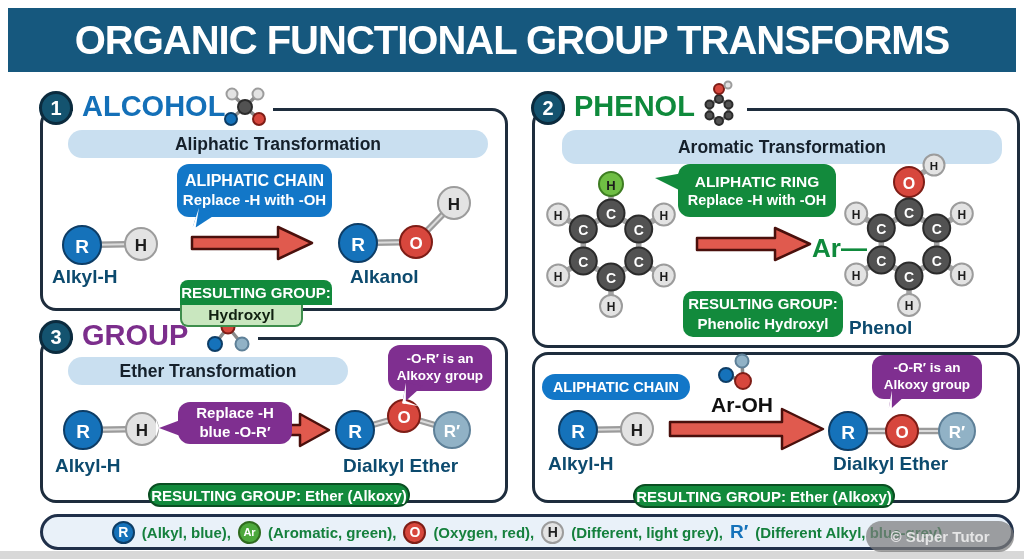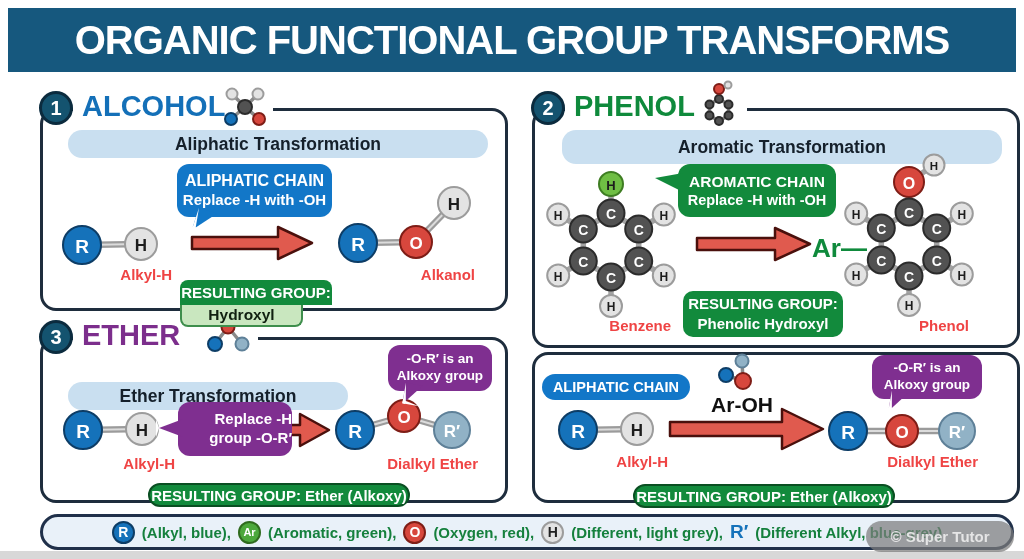--- a/index.html
+++ b/index.html
@@ -18,21 +18,21 @@
          display:flex;align-items:center;justify-content:center;box-sizing:border-box;}
   .ptitle{font-weight:800;font-size:29px;white-space:nowrap;}
   .t-alcohol{color:var(--c-alcohol,#1470B8);} .t-phenol{color:var(--c-phenol,#0F8A3C);} .t-ether{color:var(--c-ether,#7C2E8C);}
   .pill{background:var(--c-light_blue,#C9DFF0);border-radius:14px;display:flex;align-items:center;
         justify-content:center;font-weight:bold;font-size:17.5px;color:#15202B;}
   .bubble{border-radius:12px;color:#fff;font-weight:bold;text-align:center;display:flex;
           flex-direction:column;justify-content:center;line-height:1.25;}
   .b-blue{background:var(--c-blue_accent,#1277C8);} .b-green{background:var(--c-green_accent,#128A3C);}
   .b-purple{background:var(--c-purple,#7F2F90);}
   .tail{position:absolute;width:0;height:0;border-style:solid;}
-  .mol-label{font-weight:bold;font-size:15px;color:#ef4444;text-align:right;white-space:nowrap;}
+  .mol-label{font-weight:bold;font-size:19px;color:#0c4a6e;text-align:left;white-space:nowrap;}
   .res-title{background:var(--c-green_accent,#128A3C);color:#fff;font-weight:bold;font-size:15px;
              display:flex;align-items:center;justify-content:center;border-radius:8px 8px 0 0;}
   .res-value{background:var(--c-light_green,#C9E7BF);color:#102010;font-weight:bold;font-size:15.5px;
              display:flex;align-items:center;justify-content:center;border-radius:0 0 8px 8px;
              border:2px solid #3E8E4C;border-top:none;box-sizing:border-box;}
   .res-pill{background:var(--c-green_accent,#128A3C);border:2px solid #0A4F22;border-radius:13px;
             color:#fff;font-weight:bold;font-size:15px;display:flex;align-items:center;
             justify-content:center;box-sizing:border-box;white-space:nowrap;}
   .res-box{background:var(--c-green_accent,#128A3C);border-radius:10px;color:#fff;font-weight:bold;
            font-size:15px;text-align:center;display:flex;flex-direction:column;justify-content:center;line-height:1.35;}
@@ -165,21 +165,21 @@
       <circle class="at-carbon" cx="28.5" cy="22.5" r="4"></circle>
     <circle class="at-carbon" cx="28.5" cy="33.5" r="4"></circle>
       <circle class="at-carbon" cx="19" cy="39" r="4"></circle>
     <circle class="at-carbon" cx="9.5" cy="33.5" r="4"></circle>
       <circle class="at-carbon" cx="9.5" cy="22.5" r="4"></circle>
     <circle class="at-red" cx="19" cy="7" r="5"></circle>
       <circle class="at-grey" cx="28" cy="3" r="3.5"></circle>
   </svg>
   <div class="abs pill" style="left:562px;top:130px;width:440px;height:34px;">Aromatic Transformation</div>
   <div class="abs bubble b-green" style="left:678px;top:164px;width:158px;height:53px;">
-    <span style="font-size:15.5px;">AROMATIC CHAIN</span>
+    <span style="font-size:15.5px;">ALIPHATIC RING</span>
     <span style="font-size:14.5px;">Replace -H with -OH</span>
     <span class="tail" style="left:-26px;top:9px;border-right:28px solid var(--c-green_accent,#128A3C);border-top:5px solid transparent;border-bottom:14px solid transparent;"></span>
   </div>
   <svg class="abs" style="left:545px;top:169px;" width="132" height="150" viewBox="0 0 132 150">
     <g class="rbonds">
       <line x1="66" y1="44" x2="93.7" y2="60"></line>
         <line x1="93.7" y1="60" x2="93.7" y2="92"></line>
       <line x1="93.7" y1="92" x2="66" y2="108"></line>
         <line x1="66" y1="108" x2="38.3" y2="92"></line>
       <line x1="38.3" y1="92" x2="38.3" y2="60"></line>
@@ -233,21 +233,20 @@
       </g>
     <g>
         <circle class="at-grey" cx="13.2" cy="106.5" r="11"></circle>
         <text class="t-dk" x="13.2" y="107.5" font-size="12">H</text>
       </g>
     <g>
         <circle class="at-grey" cx="13.2" cy="45.5" r="11"></circle>
         <text class="t-dk" x="13.2" y="46.5" font-size="12">H</text>
       </g>
   </svg>
-  <div class="abs mol-label" style="left:551px;top:317px;width:120px;">Benzene</div>
   <svg class="abs" style="left:695px;top:224px;" width="118" height="40" viewBox="0 0 118 40">
     <polygon class="arrow-poly" points="2,14 80,14 80,4 115,20 80,36 80,26 2,26"></polygon>
   </svg>
   <div class="abs ar-bond" style="left:812px;top:233px;">Ar—</div>
   <svg class="abs" style="left:843px;top:154px;" width="134" height="164" viewBox="0 0 134 164">
     <g class="rbonds">
       <line x1="66" y1="58" x2="93.7" y2="74"></line>
         <line x1="93.7" y1="74" x2="93.7" y2="106"></line>
       <line x1="93.7" y1="106" x2="66" y2="122"></line>
         <line x1="66" y1="122" x2="38.3" y2="106"></line>
@@ -318,31 +317,31 @@
   <div class="abs res-box" style="left:683px;top:291px;width:160px;height:46px;z-index:3;">
     <span>RESULTING GROUP:</span>
     <span>Phenolic Hydroxyl</span>
   </div>
 
   <div class="abs panel" style="left:40px;top:337px;width:462px;height:160px;"></div>
   <div class="abs mask" style="left:73px;top:325px;width:185px;height:25px;"></div>
   <div class="abs badge" style="left:39px;top:320px;">
       <span>3</span>
     </div>
-  <div class="abs ptitle t-ether" style="left:82px;top:319px;">ETHER</div>
+  <div class="abs ptitle t-ether" style="left:82px;top:319px;">GROUP</div>
   <svg class="abs" style="left:205px;top:318px;" width="46" height="38" viewBox="0 0 46 38">
     <g class="ibond">
       <line x1="23" y1="9" x2="10" y2="26"></line>
         <line x1="23" y1="9" x2="37" y2="26"></line>
     </g>
     <circle class="at-red" cx="23" cy="9" r="6.5"></circle>
       <circle class="at-blue" cx="10" cy="26" r="7"></circle>
       <circle class="at-steel" cx="37" cy="26" r="6.5"></circle>
   </svg>
-  <div class="abs pill" style="left:68px;top:357px;width:280px;height:28px;margin-top:25px;">Ether Transformation</div>
+  <div class="abs pill" style="left:68px;top:357px;width:280px;height:28px;">Ether Transformation</div>
   <div class="abs bubble b-purple" style="left:388px;top:345px;width:104px;height:46px;z-index:3;">
     <span style="font-size:13.5px;">-O-R′ is an</span>
     <span style="font-size:13.5px;">Alkoxy group</span>
     <span class="tail" style="left:16px;bottom:-14px;border-top:18px solid var(--c-purple,#7F2F90);border-right:14px solid transparent;transform:rotate(10deg);"></span>
   </div>
   <svg class="abs" style="left:58px;top:405px;" width="112" height="50" viewBox="0 0 112 50">
     <line class="bond" x1="25" y1="25" x2="84" y2="24"></line>
       <line class="bond-hi" x1="25" y1="25" x2="84" y2="24"></line>
     <g>
         <circle class="at-blue" cx="25" cy="25" r="19"></circle>
@@ -350,23 +349,23 @@
       </g>
     <g>
         <circle class="at-grey" cx="84" cy="24" r="16"></circle>
         <text class="t-dk" x="84" y="25" font-size="17">H</text>
       </g>
   </svg>
   <div class="abs mol-label" style="left:55px;top:455px;width:120px;">Alkyl-H</div>
   <svg class="abs" style="left:270px;top:410px;" width="62" height="40" viewBox="0 0 62 40">
     <polygon class="arrow-poly" points="2,15 30,15 30,4 59,20 30,36 30,25 2,25"></polygon>
   </svg>
-  <div class="abs bubble b-purple" style="left:178px;top:402px;width:114px;height:54px;z-index:2;align-items:flex-end;">
+  <div class="abs bubble b-purple" style="left:178px;top:402px;width:114px;height:42px;z-index:2;">
     <span style="font-size:15px;">Replace -H</span>
-    <span style="font-size:15px;">group -O-R′</span>
+    <span style="font-size:15px;">blue -O-R′</span>
     <span class="tail" style="left:-22px;top:17px;border-right:24px solid var(--c-purple,#7F2F90);border-top:9px solid transparent;border-bottom:9px solid transparent;"></span>
   </div>
   <svg class="abs" style="left:330px;top:390px;" width="146" height="62" viewBox="0 0 146 62">
     <line class="bond" x1="25" y1="40" x2="74" y2="26"></line>
       <line class="bond-hi" x1="25" y1="40" x2="74" y2="26"></line>
     <line class="bond" x1="74" y1="26" x2="122" y2="40"></line>
       <line class="bond-hi" x1="74" y1="26" x2="122" y2="40"></line>
     <g>
         <circle class="at-blue" cx="25" cy="40" r="19"></circle>
         <text class="t-wh" x="25" y="41" font-size="19">R</text>

